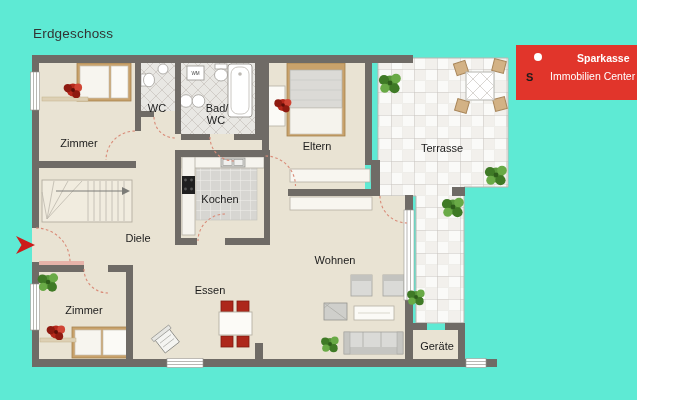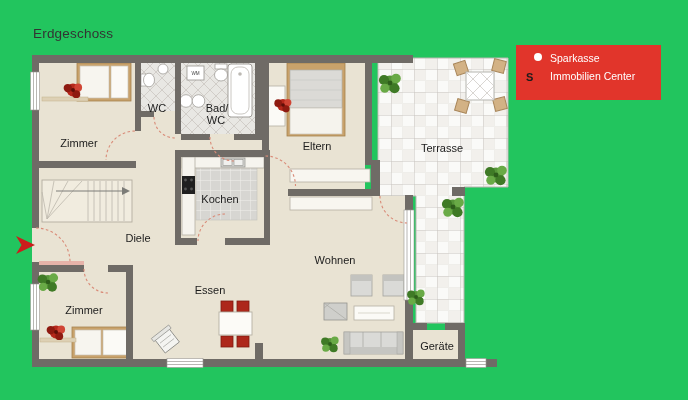--- a/index.html
+++ b/index.html
@@ -1,23 +1,23 @@
 <!DOCTYPE html>
 <html><head>
 <meta charset="utf-8">
 <style>
   html,body{margin:0;padding:0;background:#ffffff;}
-  .stage{position:relative;width:688px;height:400px;background:#22c55e;overflow:hidden;
+  .stage{position:relative;width:637px;height:400px;background:#5eead4;overflow:hidden;
          font-family:"Liberation Sans",sans-serif;}
   .plan-title{position:absolute;left:33px;top:26px;font-size:13.5px;color:#333;letter-spacing:.2px;}
   .logo-box{position:absolute;left:516px;top:45px;width:145px;height:55px;background:#e1352b;
             box-sizing:border-box;padding:7px 6px 6px 10px;display:flex;gap:7px;color:#fff;}
   .logo-glyph{flex:0 0 17px;}
   .logo-text{font-size:10.5px;line-height:12.5px;}
-  .logo-line-bold{font-weight:normal;}
+  .logo-line-bold{font-weight:bold;margin-left:27px;}
   .logo-dept{margin-top:5px;font-weight:normal;}
   svg text{font-family:"Liberation Sans",sans-serif;font-size:11px;fill:#1c1c1c;}
   svg text.small{font-size:4.6px;fill:#444;}
 </style>
 </head>
 <body>
 
 <div class="stage">
 
   <div class="plan-title">Erdgeschoss</div>

